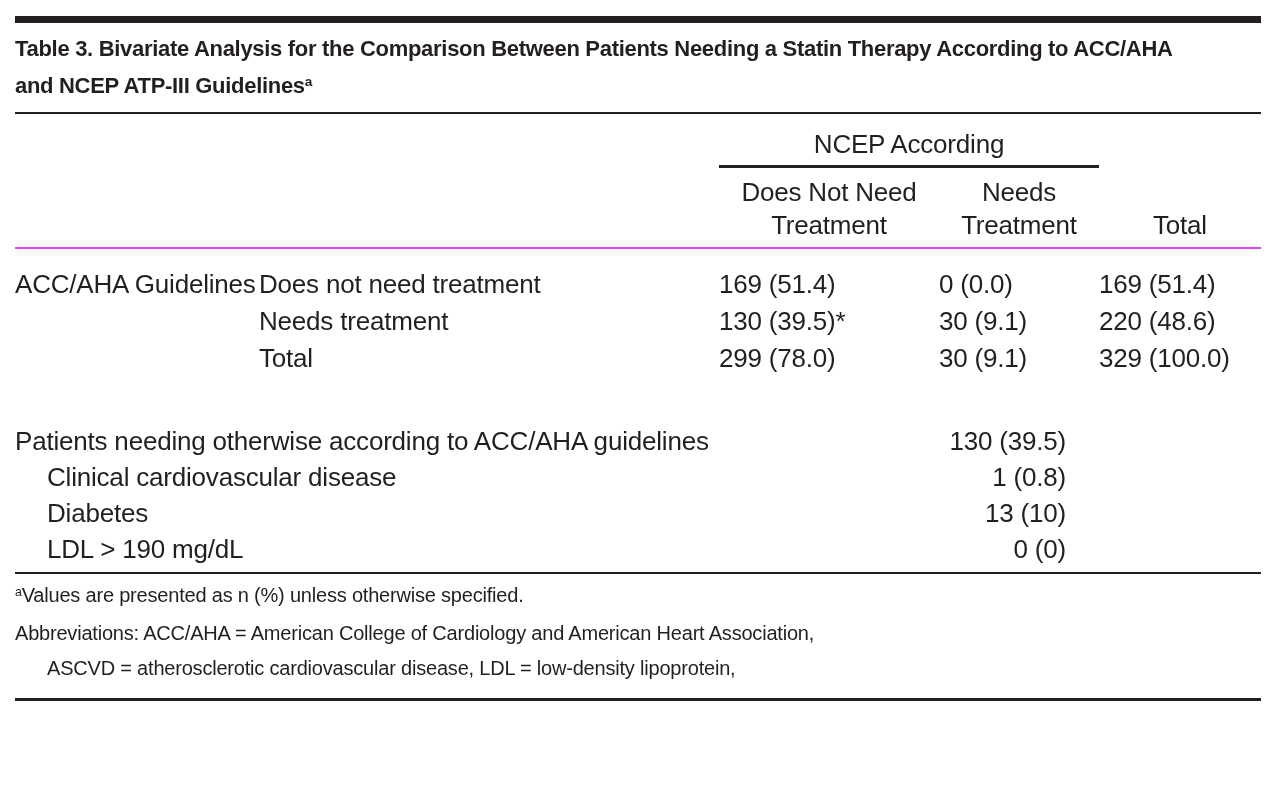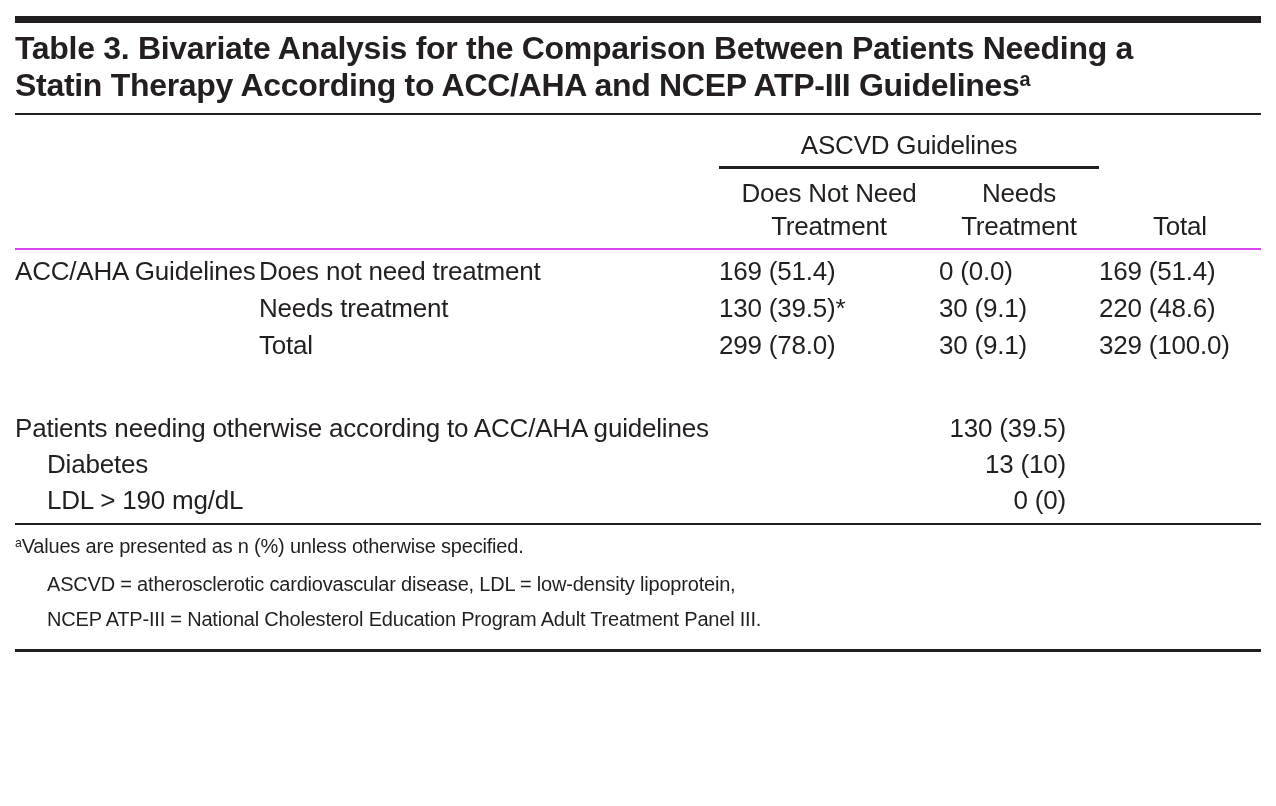--- a/index.html
+++ b/index.html
@@ -12,21 +12,21 @@
     padding: 16px 15px 0 15px;
     font-family: "Liberation Sans", sans-serif;
     color: #231f20;
     overflow: hidden;
   }
   .bar-top { height: 7px; background: #231f20; }
   .bar-bottom { height: 3px; background: #231f20; margin-top: 12px; }
   .rule { height: 2px; background: #231f20; }
   .title {
     margin-top: 7px;
-    font-size: 32px;
+    font-size: 22px;
     font-weight: bold;
     line-height: 37px;
     letter-spacing: -0.3px;
     max-width: 1195px;
   }
   .title sup { font-size: 0.62em; vertical-align: baseline; position: relative; top: -0.5em; }
   .title-rule { margin-top: 5px; }
 
   table { border-collapse: collapse; width: 100%; table-layout: fixed; }
   td, th { font-weight: normal; font-size: 26px; padding: 0; letter-spacing: -0.2px; }
@@ -41,21 +41,21 @@
   }
   .main-table .col-head {
     text-align: center;
     vertical-align: bottom;
     white-space: pre-line;
     line-height: 33px;
     padding: 8px 0 5px 0;
   }
   .main-table .head-row th, .main-table .head-row td { border-bottom: 2px solid #d946ef; }
   .main-table tbody td { line-height: 37px; vertical-align: bottom; }
-  .main-table tbody tr:first-child td { padding-top: 3px; }
+  .main-table tbody tr:first-child td { padding-top: 17px; }
   .main-table .row-label { text-align: left; }
   .main-table .val { white-space: nowrap; }
 
   .breakdown-table { margin-top: 46px; }
   .breakdown-table td { line-height: 36px; vertical-align: bottom; white-space: nowrap; }
   .breakdown-table .bd-label.indent { padding-left: 32px; }
   .breakdown-table .bd-value { text-align: right; }
 
   .foot-rule { margin-top: 5px; }
   .footnotes { margin-top: 4px; font-size: 20px; line-height: 35px; letter-spacing: -0.2px; }
@@ -79,21 +79,21 @@
       <col style="width:244px">
       <col style="width:460px">
       <col style="width:220px">
       <col style="width:160px">
       <col style="width:162px">
     </colgroup>
     <thead>
       <tr>
         <td></td>
         <td></td>
-        <th class="spanner-cell" colspan="2">ASCVD Guidelines</th>
+        <th class="spanner-cell" colspan="2">NCEP According</th>
         <td></td>
       </tr>
       <tr class="head-row">
         <td></td>
         <td></td>
         <th class="col-head">Does Not Need
 Treatment</th>
         <th class="col-head">Needs
 Treatment</th>
         <th class="col-head">Total</th>
@@ -130,35 +130,40 @@
       <col style="width:240px">
       <col style="width:195px">
     </colgroup>
     <tbody>
       <tr>
         <td class="bd-label">Patients needing otherwise according to ACC/AHA guidelines</td>
         <td class="bd-value">130 (39.5)</td>
         <td></td>
       </tr>
       <tr>
+        <td class="bd-label indent">Clinical cardiovascular disease</td>
+        <td class="bd-value">1 (0.8)</td>
+        <td></td>
+      </tr>
+      <tr>
         <td class="bd-label indent">Diabetes</td>
         <td class="bd-value">13 (10)</td>
         <td></td>
       </tr>
       <tr>
         <td class="bd-label indent">LDL &gt; 190 mg/dL</td>
         <td class="bd-value">0 (0)</td>
         <td></td>
       </tr>
     </tbody>
   </table>
 
   <div class="rule foot-rule"></div>
 
   <div class="footnotes">
     <div><sup>a</sup><span>Values are presented as n (%) unless otherwise specified.</span></div>
+    <div>Abbreviations: ACC/AHA = American College of Cardiology and American Heart Association,</div>
     <div class="hang">ASCVD = atherosclerotic cardiovascular disease, LDL = low-density lipoprotein,</div>
-    <div class="hang">NCEP ATP-III = National Cholesterol Education Program Adult Treatment Panel III.</div>
   </div>
 
   <div class="bar-bottom"></div>
 
 </div>
 
 </body></html>

